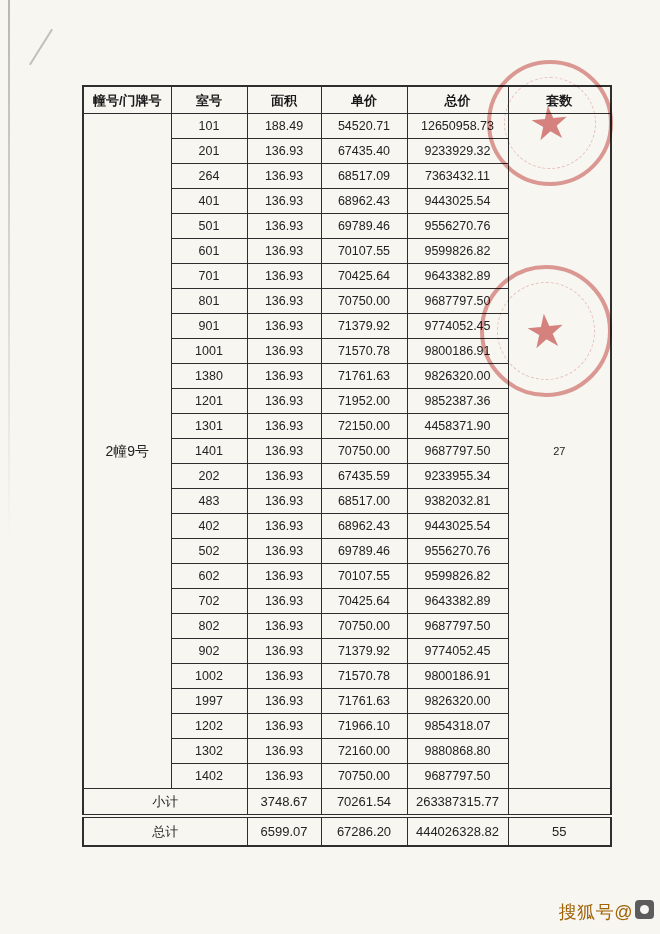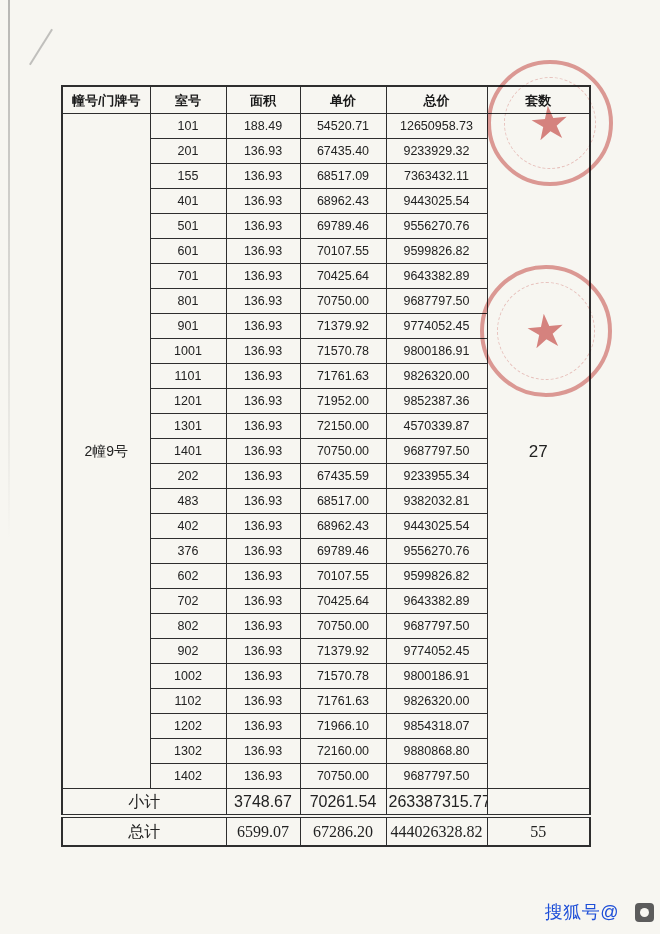--- a/index.html
+++ b/index.html
@@ -16,41 +16,41 @@
     position:absolute;left:8px;top:0;width:2px;height:540px;
     background:linear-gradient(to bottom, rgba(80,80,80,.38), rgba(80,80,80,0));
   }
   .scan-mark{
     position:absolute;left:40px;top:26px;width:2px;height:42px;
     background:rgba(90,90,90,.35);
     transform:rotate(32deg);
   }
   
   table.price-table{
-    position:absolute;left:61px;top:85px;width:528px;
+    position:absolute;left:82px;top:85px;width:528px;
     border-collapse:collapse;table-layout:fixed;
     border:2px solid #2e2e2e;
     background:transparent;
   }
   .price-table th,.price-table td{
     border:1px solid #2e2e2e;
     text-align:center;vertical-align:middle;
     padding:0 2px;height:24px;
     font-size:12.5px;line-height:1;
     white-space:nowrap;overflow:hidden;
     color:#222;
   }
   .price-table thead th{
     height:26px;font-size:13px;font-weight:600;color:#1a1a1a;
   }
   .price-table td.building{font-size:14px;}
-  .price-table td.units{font-size:17px;}
-  .price-table tr.summary-row td{height:25px;font-size:16px;margin-top:8px;}
+  .price-table td.units{font-size:11px;}
+  .price-table tr.summary-row td{height:25px;font-size:13px;margin-top:8px;}
   .price-table tr.total-row td{
-    border-top:4px double #2e2e2e;height:27px;font-family:Liberation Serif, serif;
+    border-top:4px double #2e2e2e;height:27px;
   }
   
   .stamp{
     position:absolute;border-radius:50%;
     border:4px solid rgba(198,62,58,.5);
     mix-blend-mode:multiply;
     display:flex;align-items:center;justify-content:center;
   }
   .stamp .inner-ring{
     position:absolute;inset:13px;border-radius:50%;
@@ -60,22 +60,22 @@
     color:rgba(198,62,58,.62);
     font-size:46px;line-height:1;
     transform:rotate(-6deg);
     user-select:none;
   }
   #stamp-1{left:487px;top:60px;width:118px;height:118px;}
   #stamp-2{left:480px;top:265px;width:124px;height:124px;}
   
   .watermark{
     position:absolute;right:6px;bottom:10px;
-    display:flex;align-items:center;gap:16px;
-    color:#1d4ed8;font-size:18px;font-weight:500;
+    display:flex;gap:2px;
+    color:#a16207;font-size:18px;font-weight:500;
     letter-spacing:.5px;
   }
   .watermark .logo{
     width:19px;height:19px;border-radius:4px;
     background:#5c5c5c;position:relative;flex:0 0 auto;
   }
   .watermark .logo::after{
     content:"";position:absolute;left:5px;top:5px;width:9px;height:9px;
     border-radius:50%;background:#f7f6f1;
   }
@@ -116,21 +116,21 @@
           <td>12650958.73</td>
           <td rowspan="27" class="units">27</td>
         </tr>
         <tr>
           <td>201</td>
           <td>136.93</td>
           <td>67435.40</td>
           <td>9233929.32</td>
         </tr>
         <tr>
-          <td>155</td>
+          <td>264</td>
           <td>136.93</td>
           <td>68517.09</td>
           <td>7363432.11</td>
         </tr>
         <tr>
           <td>401</td>
           <td>136.93</td>
           <td>68962.43</td>
           <td>9443025.54</td>
         </tr>
@@ -164,36 +164,36 @@
           <td>71379.92</td>
           <td>9774052.45</td>
         </tr>
         <tr>
           <td>1001</td>
           <td>136.93</td>
           <td>71570.78</td>
           <td>9800186.91</td>
         </tr>
         <tr>
-          <td>1101</td>
+          <td>1380</td>
           <td>136.93</td>
           <td>71761.63</td>
           <td>9826320.00</td>
         </tr>
         <tr>
           <td>1201</td>
           <td>136.93</td>
           <td>71952.00</td>
           <td>9852387.36</td>
         </tr>
         <tr>
           <td>1301</td>
           <td>136.93</td>
           <td>72150.00</td>
-          <td>4570339.87</td>
+          <td>4458371.90</td>
         </tr>
         <tr>
           <td>1401</td>
           <td>136.93</td>
           <td>70750.00</td>
           <td>9687797.50</td>
         </tr>
         <tr>
           <td>202</td>
           <td>136.93</td>
@@ -206,21 +206,21 @@
           <td>68517.00</td>
           <td>9382032.81</td>
         </tr>
         <tr>
           <td>402</td>
           <td>136.93</td>
           <td>68962.43</td>
           <td>9443025.54</td>
         </tr>
         <tr>
-          <td>376</td>
+          <td>502</td>
           <td>136.93</td>
           <td>69789.46</td>
           <td>9556270.76</td>
         </tr>
         <tr>
           <td>602</td>
           <td>136.93</td>
           <td>70107.55</td>
           <td>9599826.82</td>
         </tr>
@@ -242,21 +242,21 @@
           <td>71379.92</td>
           <td>9774052.45</td>
         </tr>
         <tr>
           <td>1002</td>
           <td>136.93</td>
           <td>71570.78</td>
           <td>9800186.91</td>
         </tr>
         <tr>
-          <td>1102</td>
+          <td>1997</td>
           <td>136.93</td>
           <td>71761.63</td>
           <td>9826320.00</td>
         </tr>
         <tr>
           <td>1202</td>
           <td>136.93</td>
           <td>71966.10</td>
           <td>9854318.07</td>
         </tr>

